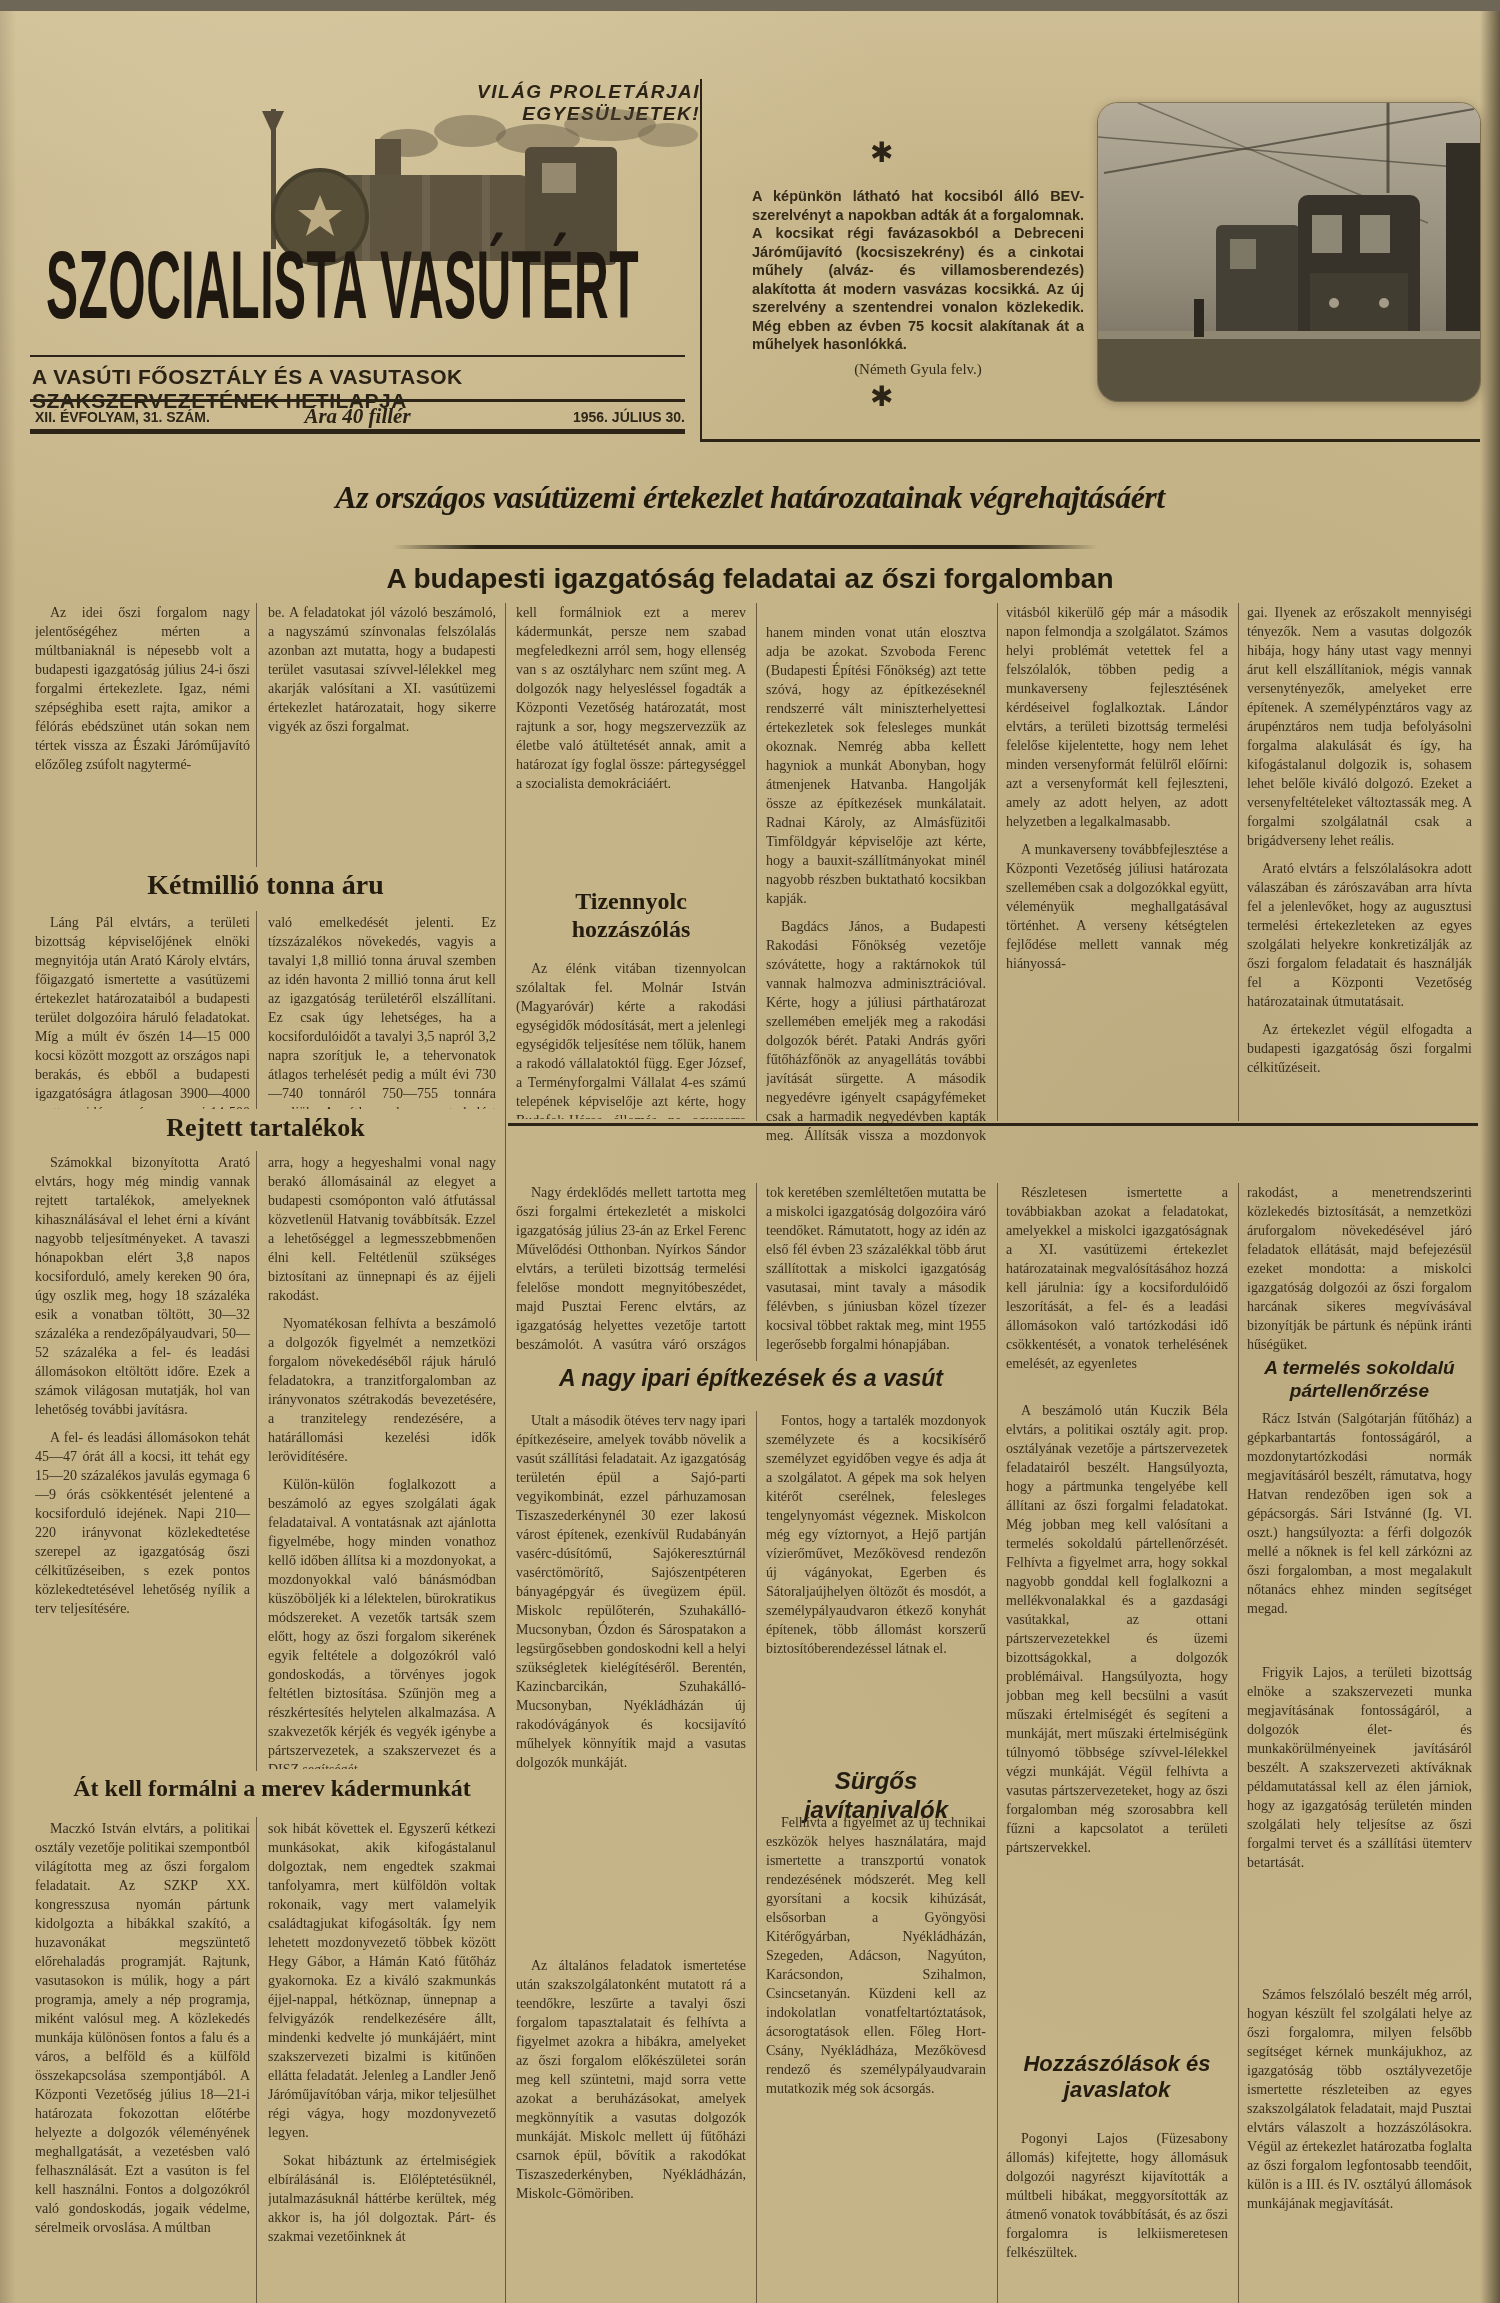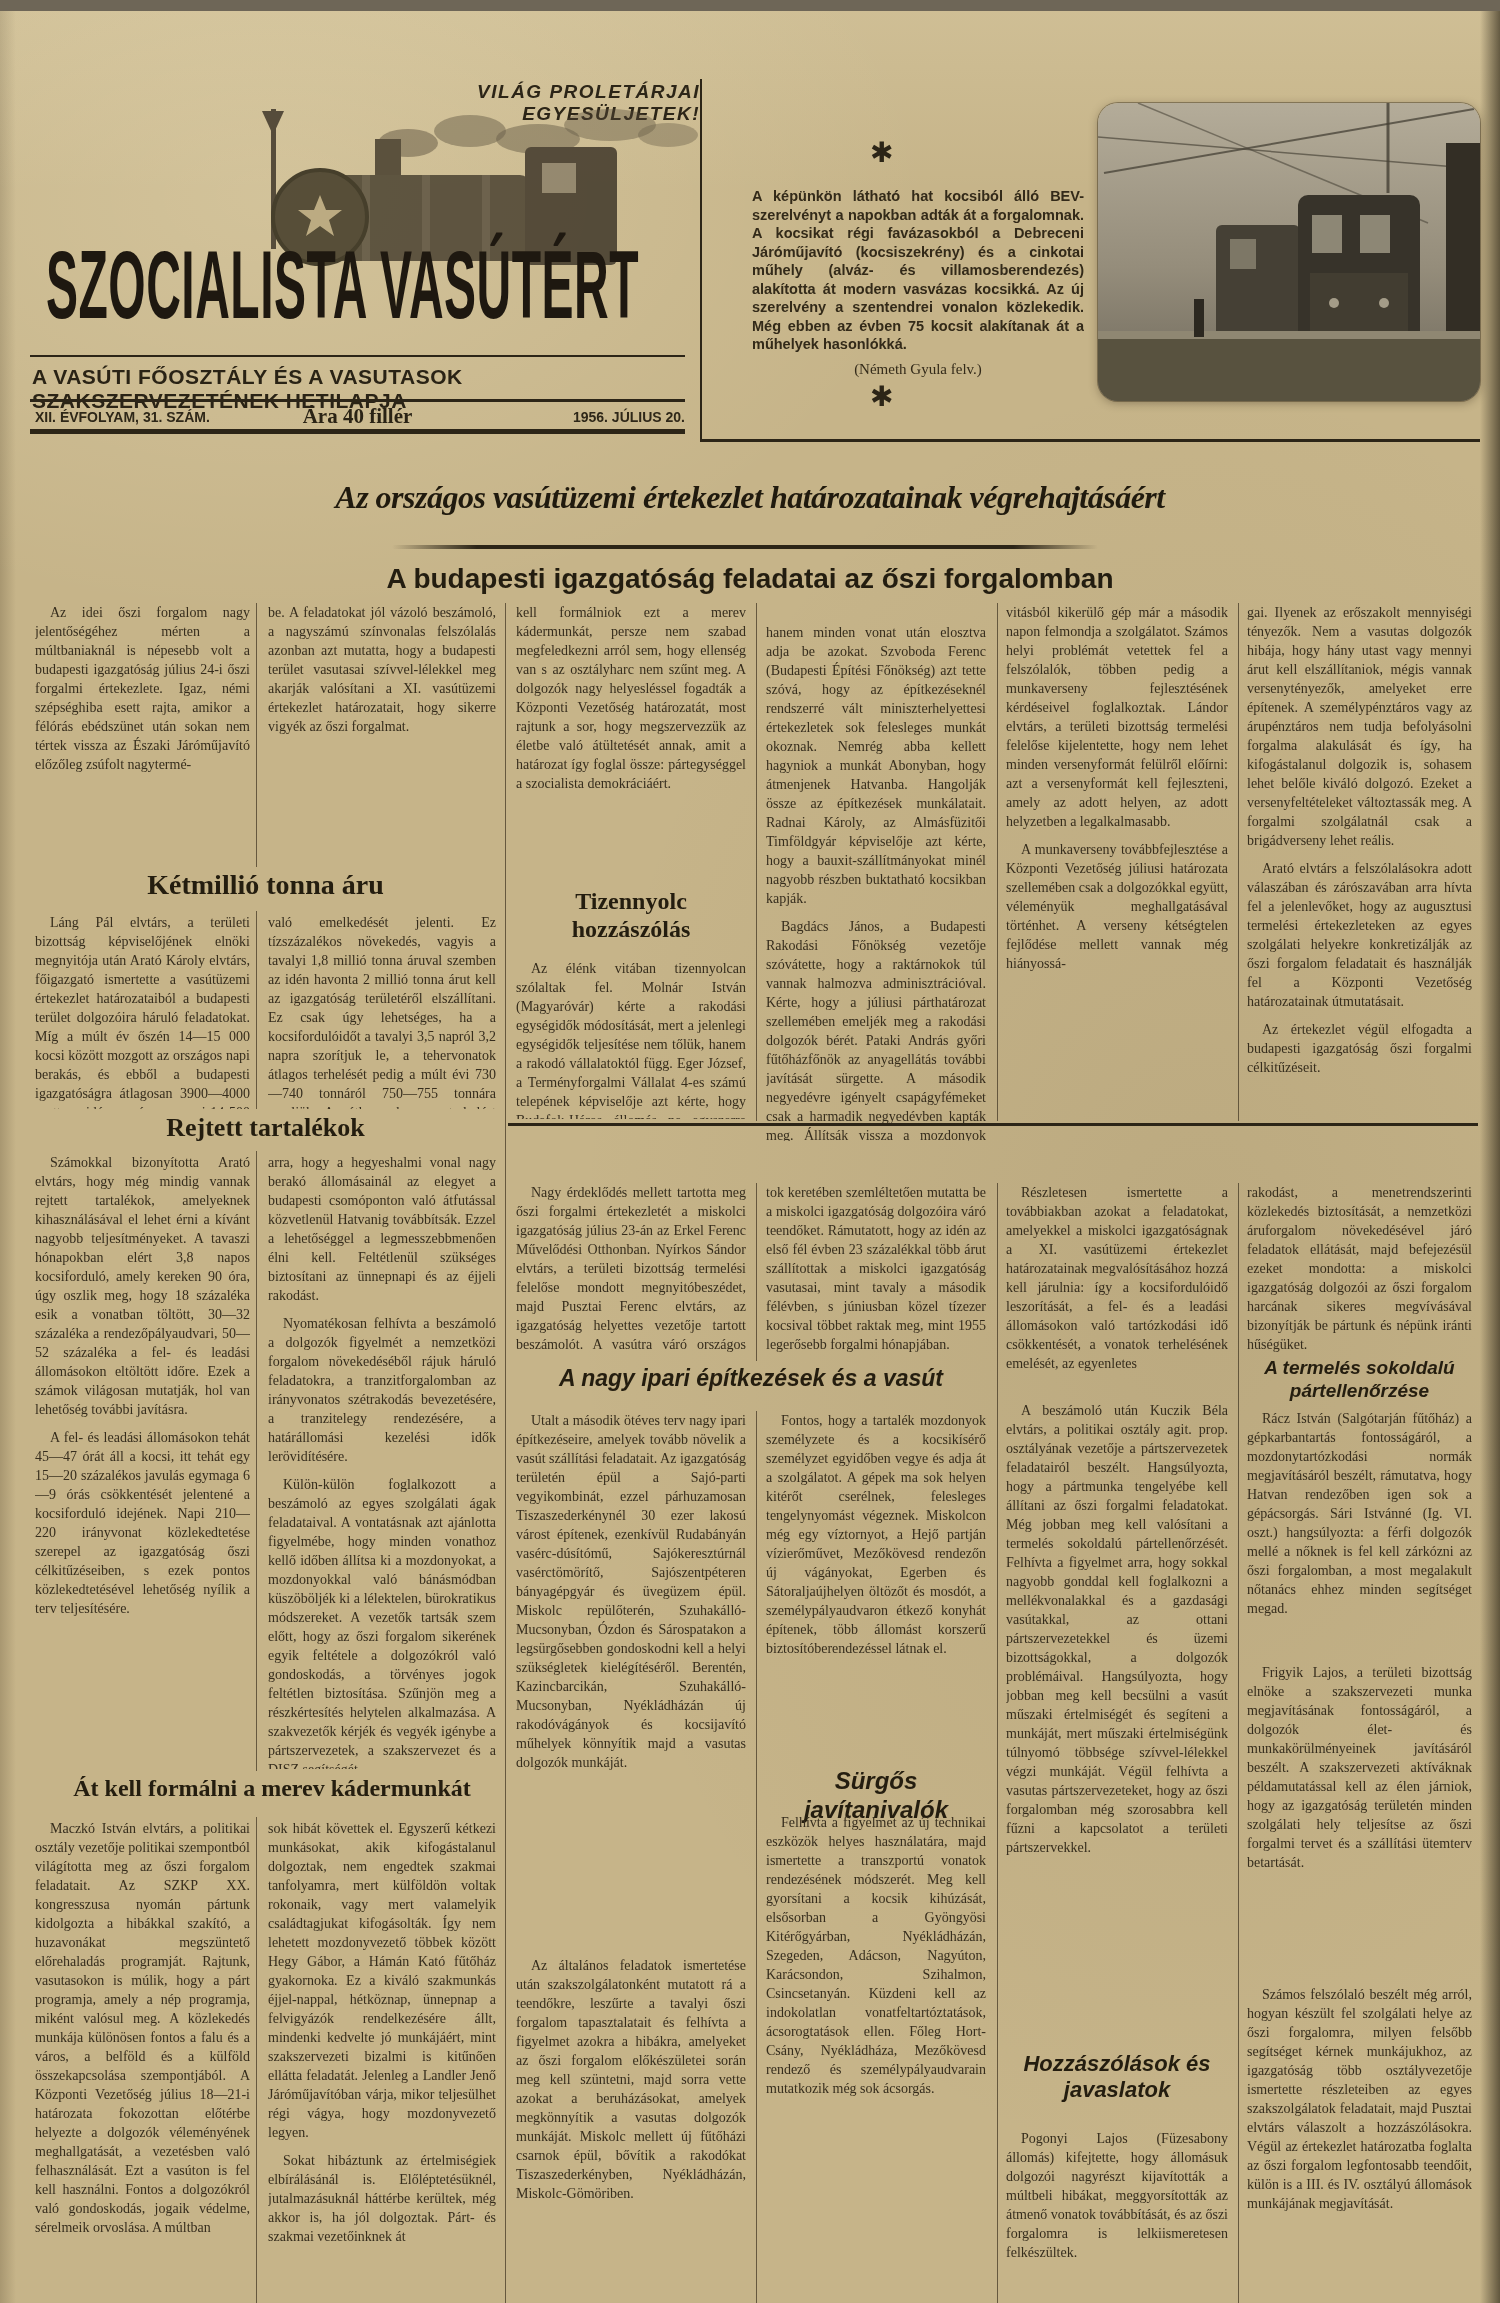--- a/index.html
+++ b/index.html
@@ -15,21 +15,21 @@
     background:linear-gradient(270deg, rgba(30,24,12,.6), rgba(30,24,12,0));}
   .abs{position:absolute;}
   .slogan{font-family:"Liberation Sans",sans-serif;font-weight:bold;font-style:italic;
     font-size:19px;letter-spacing:1.5px;color:#2c2517;}
   .masthead{font-family:"Liberation Sans",sans-serif;font-weight:bold;font-size:96px;
     white-space:nowrap;transform:scaleX(.50);transform-origin:left top;line-height:1;
     color:#1e1810;letter-spacing:1px;}
   .subtitle{font-family:"Liberation Sans",sans-serif;font-weight:bold;font-size:21px;
     letter-spacing:.5px;color:#2a2315;}
   .infotext{font-family:"Liberation Sans",sans-serif;font-weight:bold;font-size:14px;color:#2e2718;}
-  .price{font-family:"Liberation Serif",serif;font-weight:bold;font-size:21px;color:#2a2315;}
+  .price{font-family:"Liberation Serif",serif;font-weight:bold;font-style:italic;font-size:21px;color:#2a2315;}
   .rule{background:#2c2517;}
   .vrule{position:absolute;width:1px;background:rgba(70,57,38,.75);}
   .caption{font-family:"Liberation Sans",sans-serif;font-weight:bold;font-size:14.5px;
     line-height:1.28;text-align:justify;color:#332a19;}
   .credit{font-family:"Liberation Serif",serif;font-size:15px;text-align:center;color:#332a19;}
   .star{font-size:28px;color:#2c2517;line-height:1;}
   .headline{font-family:"Liberation Serif",serif;font-weight:bold;font-style:italic;
     font-size:32px;text-align:center;color:#201a0e;letter-spacing:-0.5px;}
   .subheadline{font-family:"Liberation Sans",sans-serif;font-weight:bold;font-size:28px;
     text-align:center;color:#231d10;}
@@ -73,21 +73,21 @@
   </svg>
 
   <div class="abs masthead" style="left:46px;top:226px;">SZOCIALISTA VASÚTÉRT</div>
 
   <div class="abs rule" style="left:30px;top:344px;width:655px;height:2px;"></div>
   <div class="abs subtitle" style="left:32px;top:354px;width:655px;text-align:left;">A VASÚTI FŐOSZTÁLY ÉS A VASUTASOK SZAKSZERVEZETÉNEK HETILAPJA</div>
   <div class="abs rule" style="left:30px;top:388px;width:655px;height:3px;"></div>
 
   <div class="abs infotext" style="left:35px;top:398px;">XII. ÉVFOLYAM, 31. SZÁM.</div>
   <div class="abs price" style="left:30px;top:393px;width:655px;text-align:center;">Ára 40 fillér</div>
-  <div class="abs infotext" style="left:30px;top:398px;width:655px;text-align:right;">1956. JÚLIUS 20.</div>
+  <div class="abs infotext" style="left:30px;top:398px;width:655px;text-align:right;">1956. JÚLIUS 30.</div>
   <div class="abs rule" style="left:30px;top:418px;width:655px;height:5px;"></div>
 
   <div class="abs" style="left:700px;top:68px;width:2px;height:360px;background:#2c2517;"></div>
   <div class="abs rule" style="left:700px;top:428px;width:780px;height:3px;"></div>
 
   <div class="abs star" style="left:870px;top:128px;">✱</div>
   <div class="abs caption" style="left:752px;top:176px;width:332px;height:168px;overflow:hidden;">A képünkön látható hat kocsiból álló BEV-szerelvényt a napokban adták át a forgalomnak. A kocsikat régi favázasokból a Debreceni Járóműjavító (kocsiszekrény) és a cinkotai műhely (alváz- és villamosberendezés) alakította át modern vasvázas kocsikká. Az új szerelvény a szentendrei vonalon közlekedik. Még ebben az évben 75 kocsit alakítanak át a műhelyek hasonlókká.</div>
   <div class="abs credit" style="left:752px;top:350px;width:332px;">(Németh Gyula felv.)</div>
   <div class="abs star" style="left:870px;top:372px;">✱</div>
 

